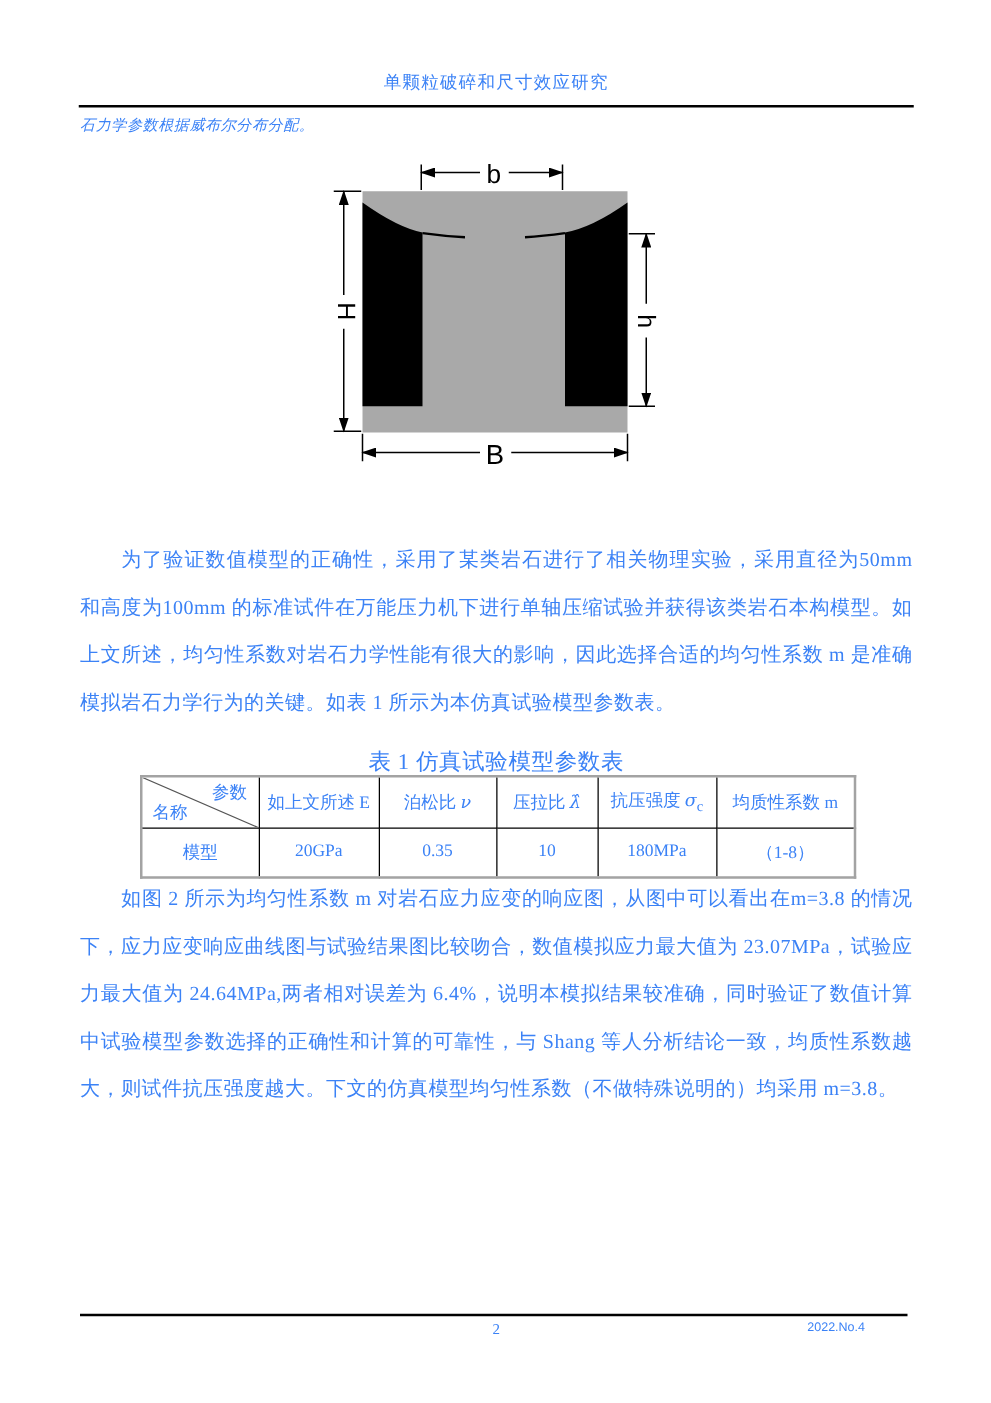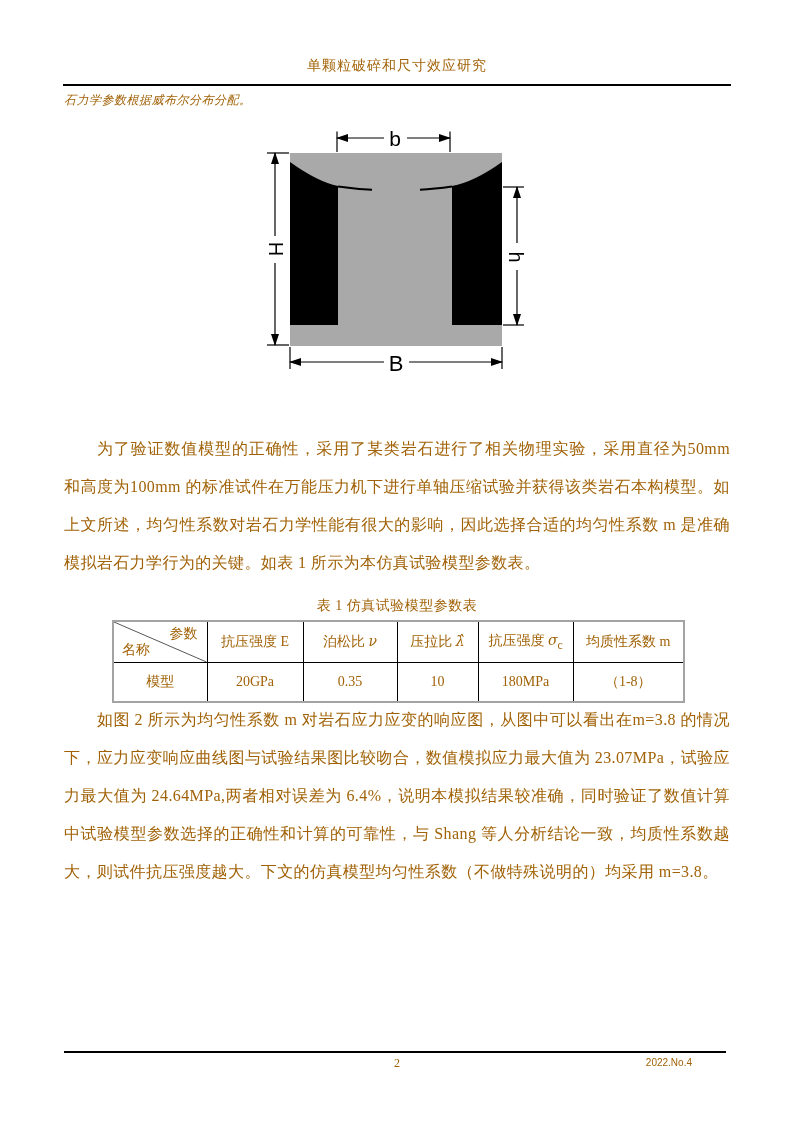--- a/index.html
+++ b/index.html
@@ -1,18 +1,18 @@
 <!DOCTYPE html>
 <html><head>
 <meta charset="utf-8">
 <style>
   html,body { margin:0; padding:0; background:#ffffff; }
   .page {
     position:relative; width:793px; height:1122px; background:#ffffff;
-    font-family:"Liberation Serif","DejaVu Serif",serif; color:#a16207; overflow:hidden;
+    font-family:"Liberation Serif","DejaVu Serif",serif; color:#3b82f6; overflow:hidden;
   }
   .header-title {
     position:absolute; top:57px; left:64px; width:666px;
     text-align:center; font-size:14px; letter-spacing:1px;
   }
   .header-rule { position:absolute; top:84px; left:63px; width:668px; height:2px; background:#000; }
   .intro {
     position:absolute; top:81px; left:64px; width:666px;
     font-size:12px; line-height:38px; letter-spacing:0.5px;font-style:italic;
   }
@@ -23,21 +23,21 @@
   }
   .para {
     position:absolute; left:64px; width:666px;
     font-size:16px; line-height:38px; text-align:justify;
     text-indent:33px; letter-spacing:0.4px;
   }
   #para1 { top:430px; }
   #para2 { top:701px; }
   .tbl-caption {
     position:absolute; top:597px; left:64px; width:666px;
-    text-align:center; font-size:14px; letter-spacing:0.5px;
+    text-align:center; font-size:18px; letter-spacing:0.5px;
   }
   table.params {
     position:absolute; left:112px; top:620px; width:571px;
     border-collapse:collapse; table-layout:fixed;
     border:2px solid #a3a3a3; font-size:14px;
   }
   table.params th, table.params td {
     border:1px solid #000; text-align:center; vertical-align:middle;
     padding:0; font-weight:normal; overflow:hidden;
   }
@@ -122,21 +122,21 @@
     </colgroup>
     <tbody>
         <tr>
       <th class="corner-cell">
         <svg viewBox="0 0 94 40" preserveAspectRatio="none">
           <line x1="0" y1="0" x2="94" y2="40" stroke="#555" stroke-width="1"></line>
         </svg>
         <span class="corner-top">参数</span>
         <span class="corner-bottom">名称</span>
       </th>
-      <th><span>抗压强度 E</span></th>
+      <th><span>如上文所述 E</span></th>
       <th><span>泊松比 </span><span class="sym">ν</span></th>
       <th><span>压拉比 </span><span class="sym">λ̂</span></th>
       <th><span>抗压强度 </span><span class="sym">σ</span><sub>c</sub></th>
       <th><span>均质性系数 m</span></th>
     </tr>
     <tr>
       <td>模型</td>
       <td>20GPa</td>
       <td>0.35</td>
       <td>10</td>

